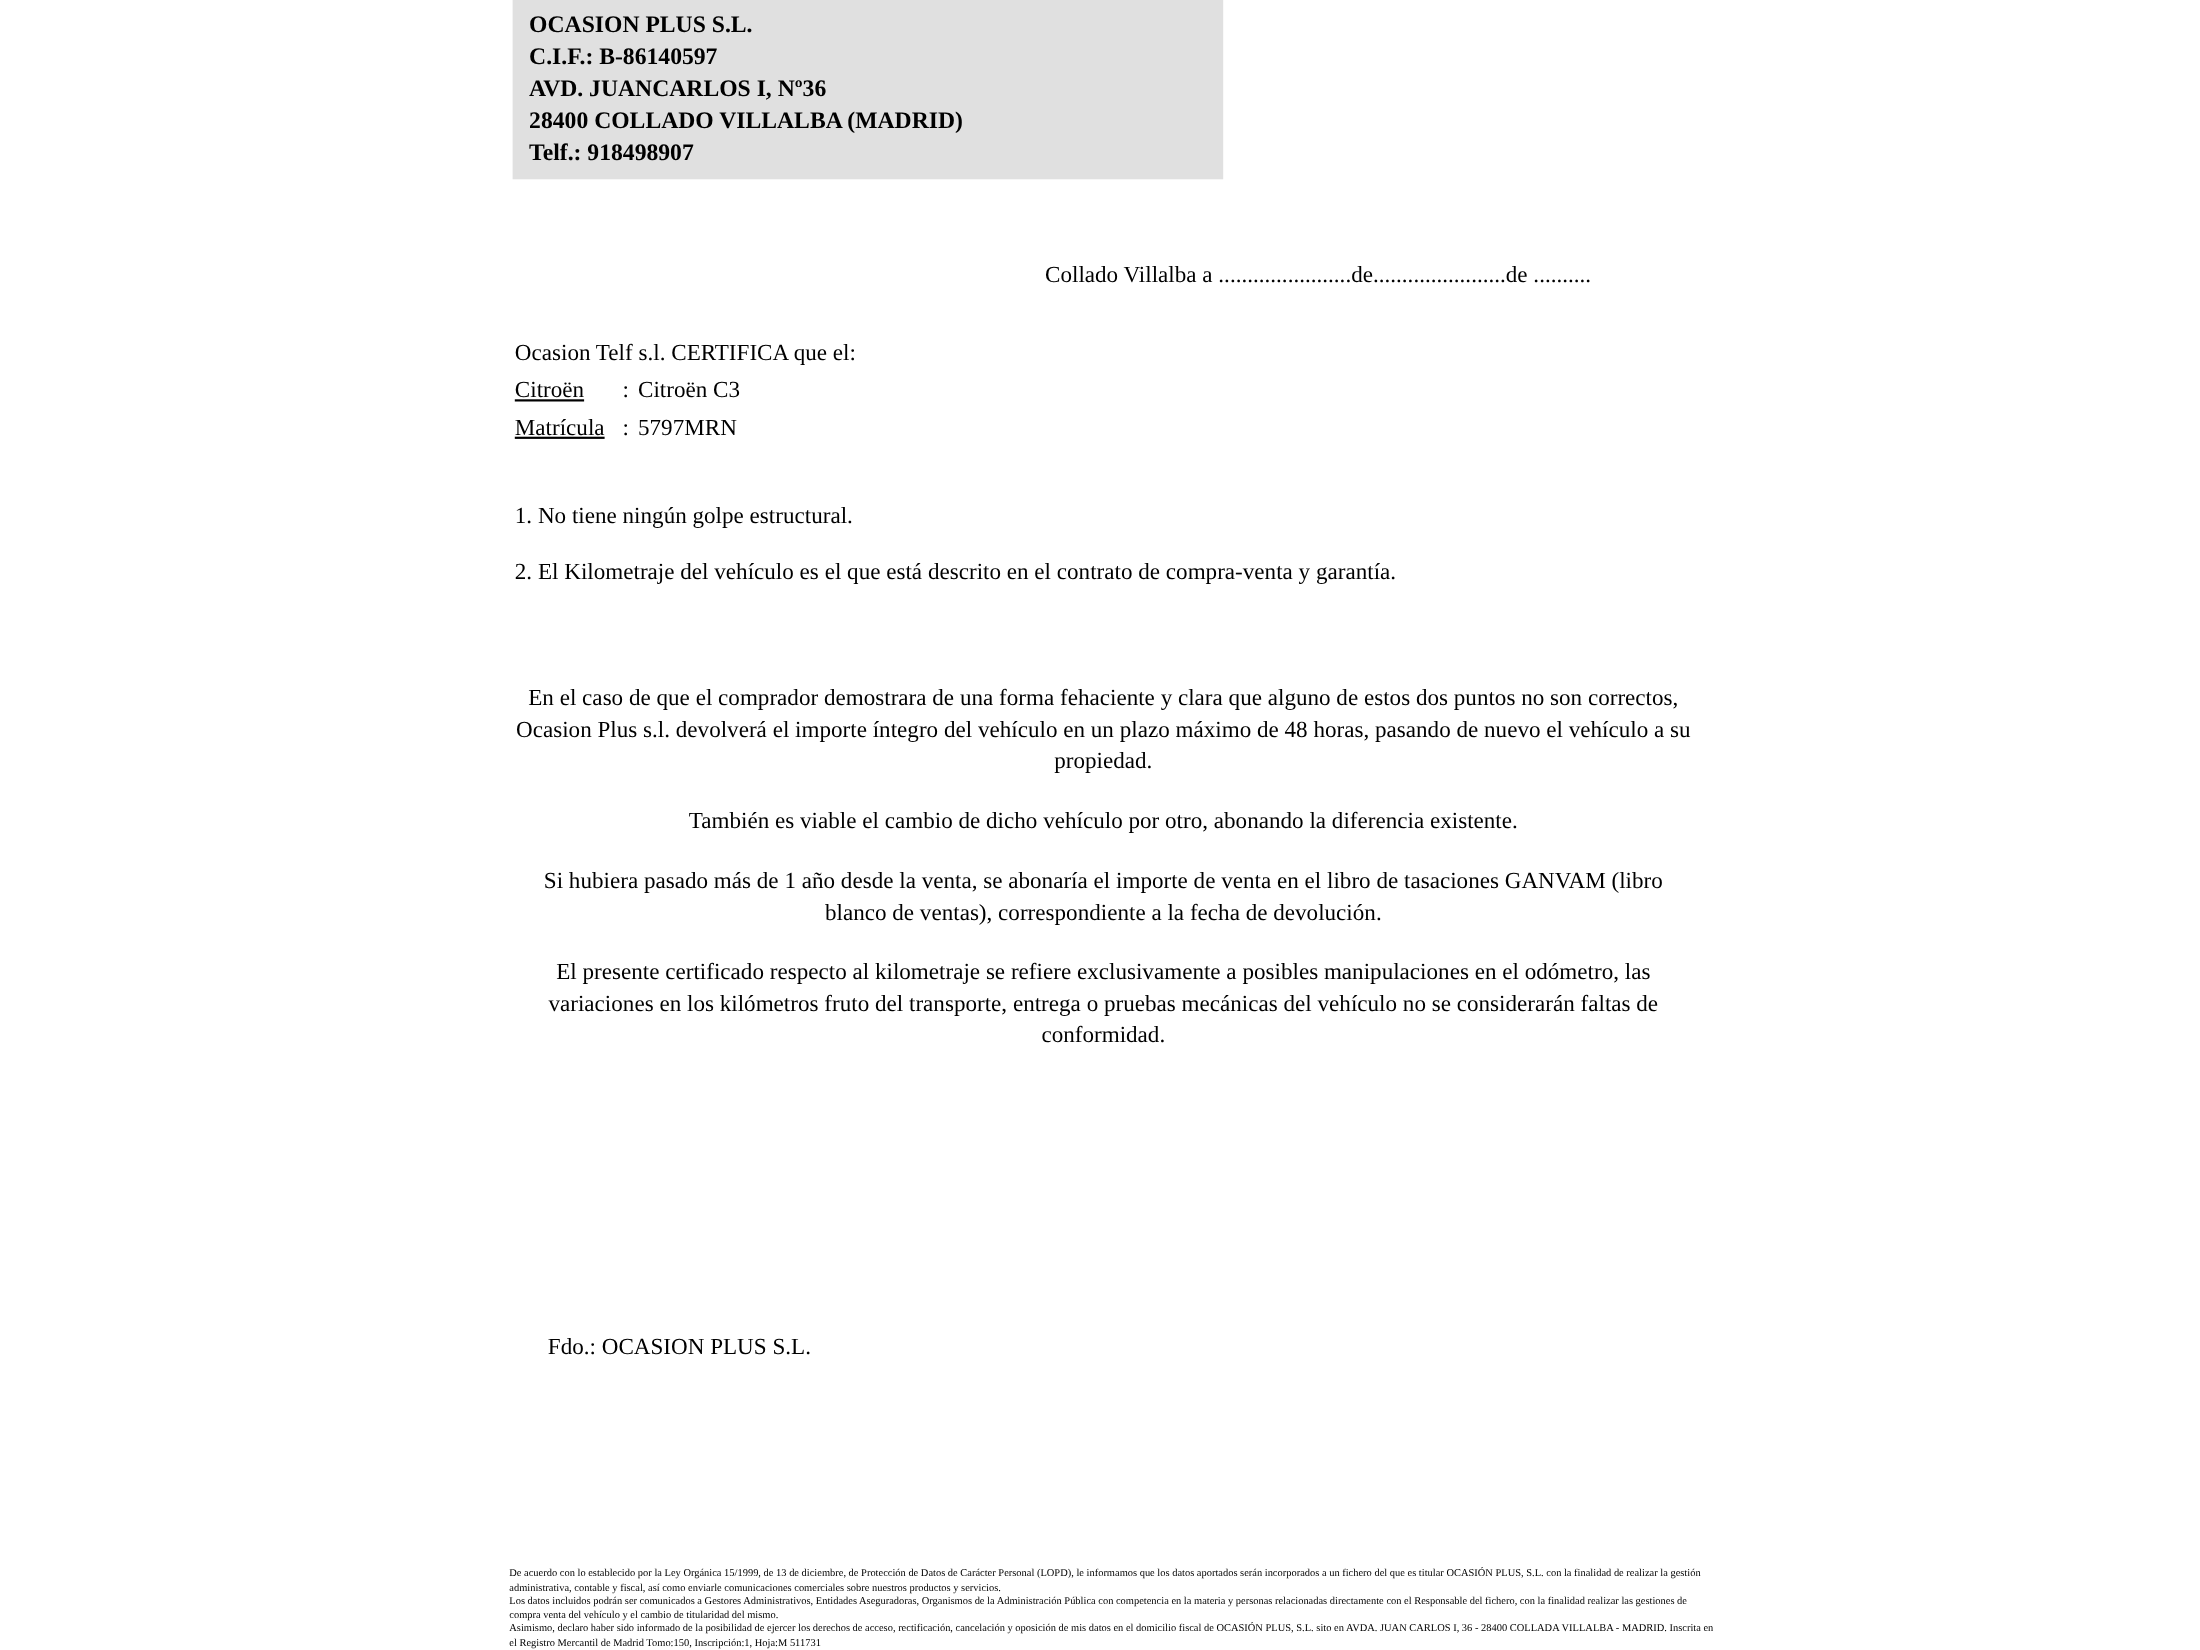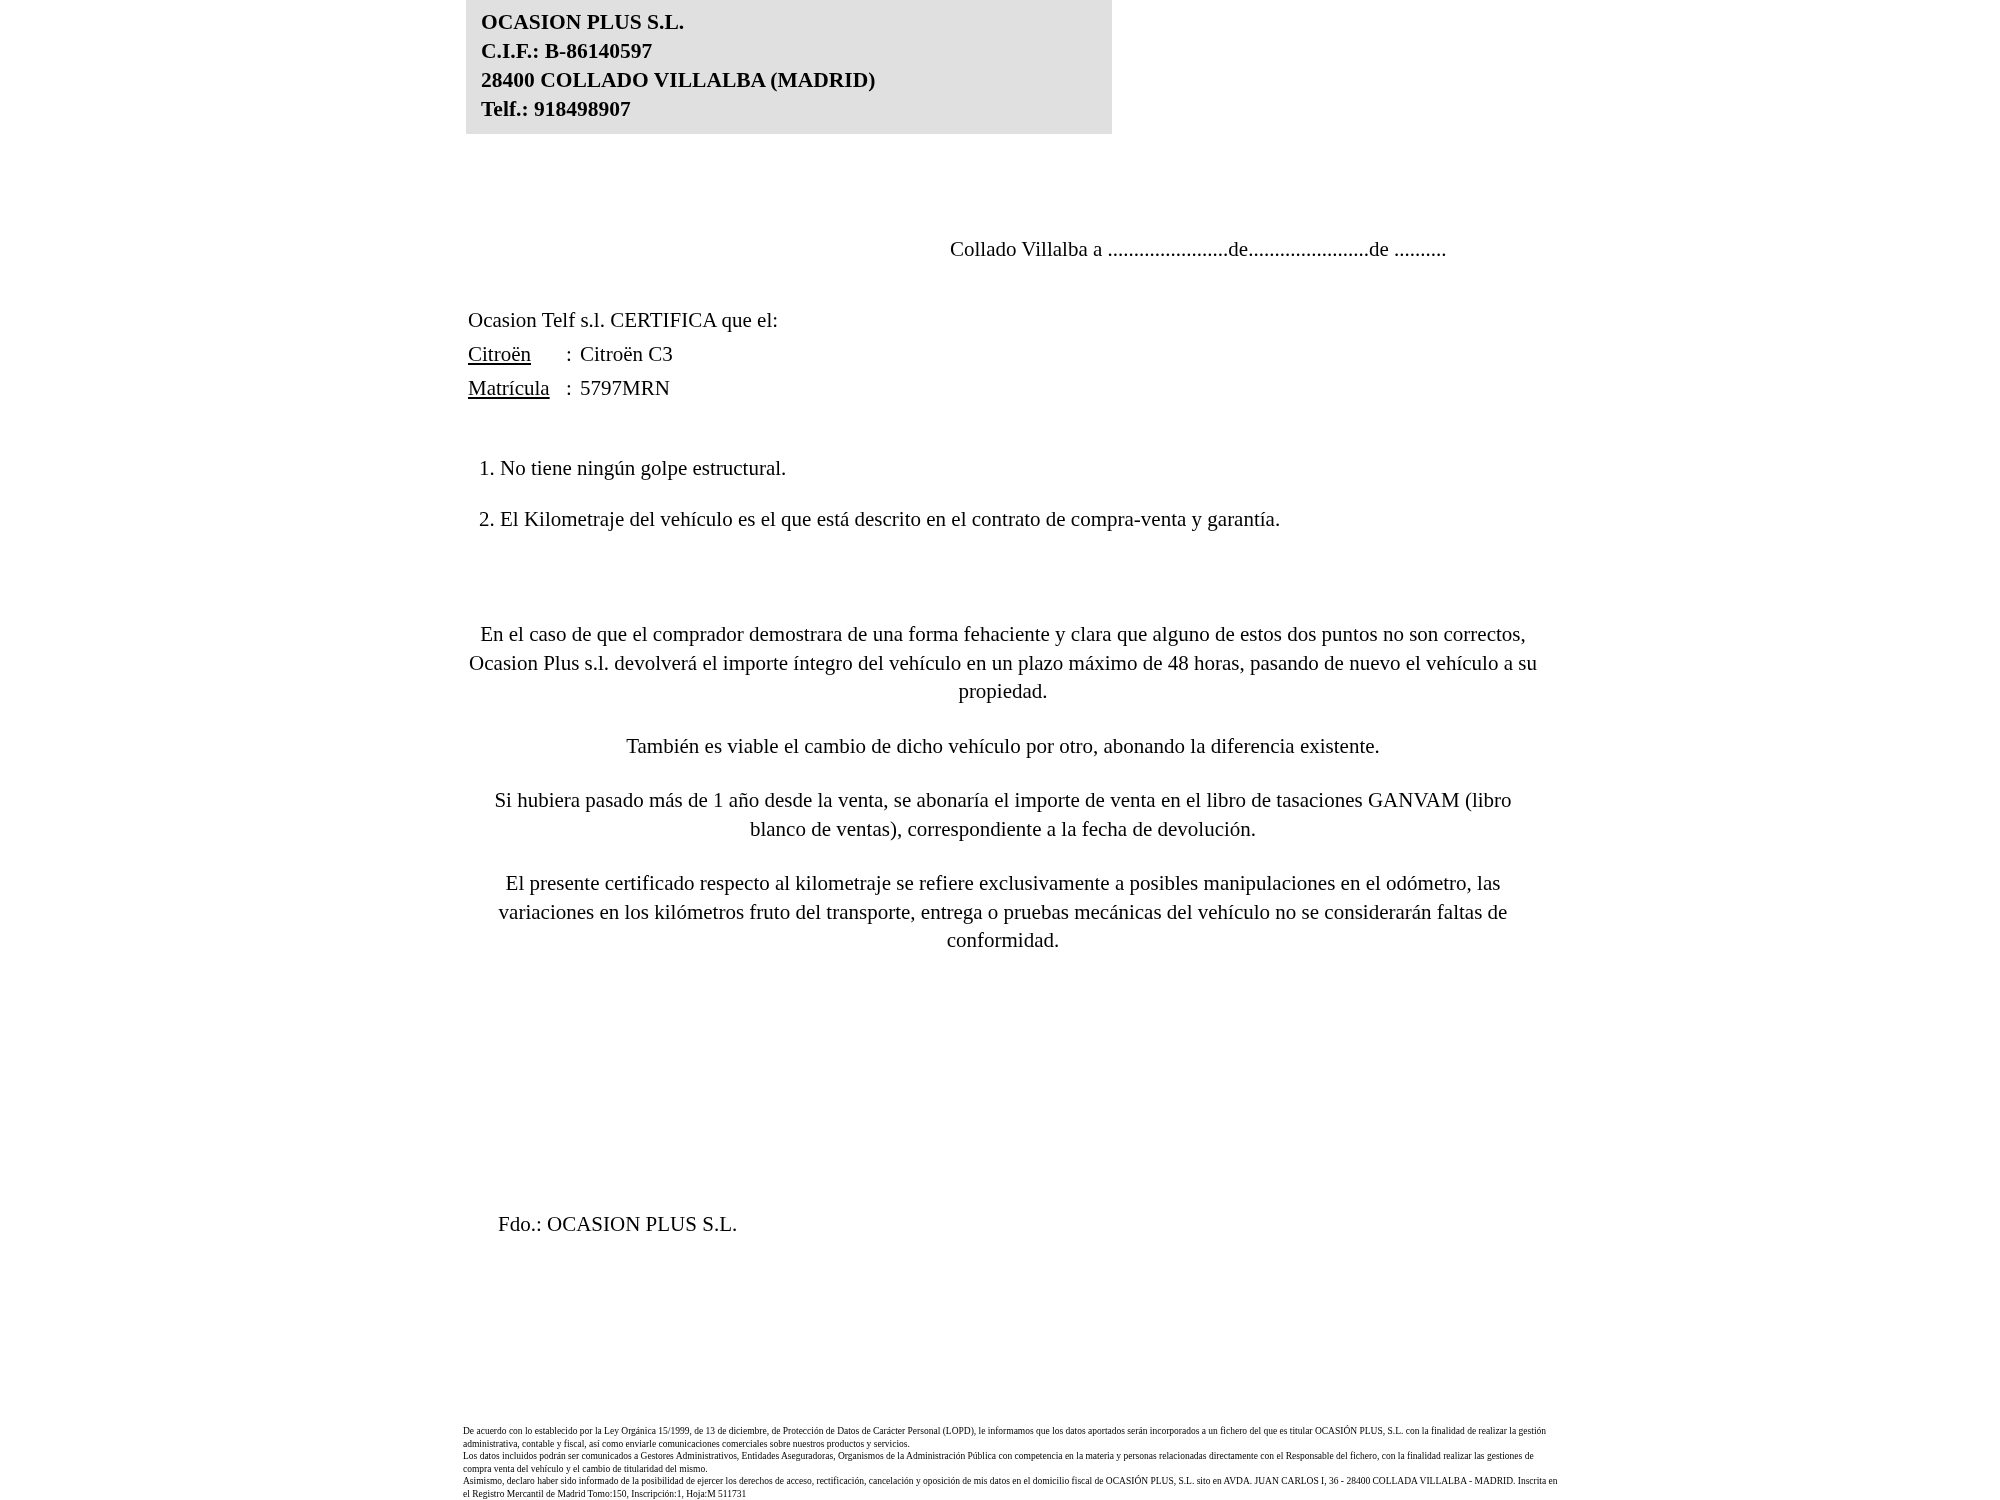--- a/index.html
+++ b/index.html
@@ -80,21 +80,20 @@
   .points {
     position: absolute;
     left: 468px;
     top: 455px;
     font-size: 21px;
   }
   .points .point {
     line-height: 27px;
     margin-bottom: 24px;
     white-space: nowrap;
-    margin-left: 11px;
   }
 
   
   .body-paras {
     position: absolute;
     left: 468px;
     top: 620px;
     width: 1070px;
     font-size: 21px;
   }
@@ -129,20 +128,21 @@
   }
 </style>
 </head>
 <body>
 
 <div class="page">
 
   <div class="letterhead">
     <div class="lh-line">OCASION PLUS S.L.</div>
     <div class="lh-line">C.I.F.: B-86140597</div>
+    <div class="lh-line">AVD. JUANCARLOS I, Nº36</div>
     <div class="lh-line">28400 COLLADO VILLALBA (MADRID)</div>
     <div class="lh-line">Telf.: 918498907</div>
   </div>
 
   <div class="date-line">Collado Villalba a .......................de.......................de ..........</div>
 
   <div class="cert-block">
     <div class="cert-intro">Ocasion Telf s.l. CERTIFICA que el:</div>
     <div class="field-row">
       <span class="field-label">Citroën</span><span class="field-sep">:</span><span>Citroën C3</span>

